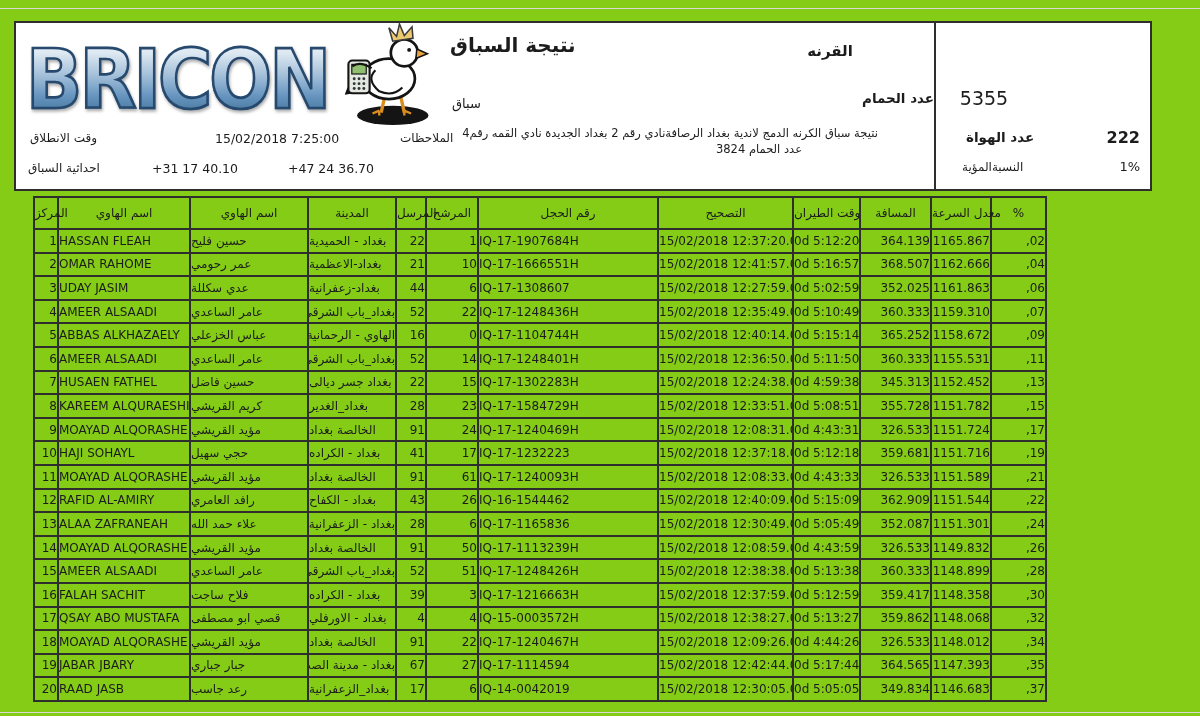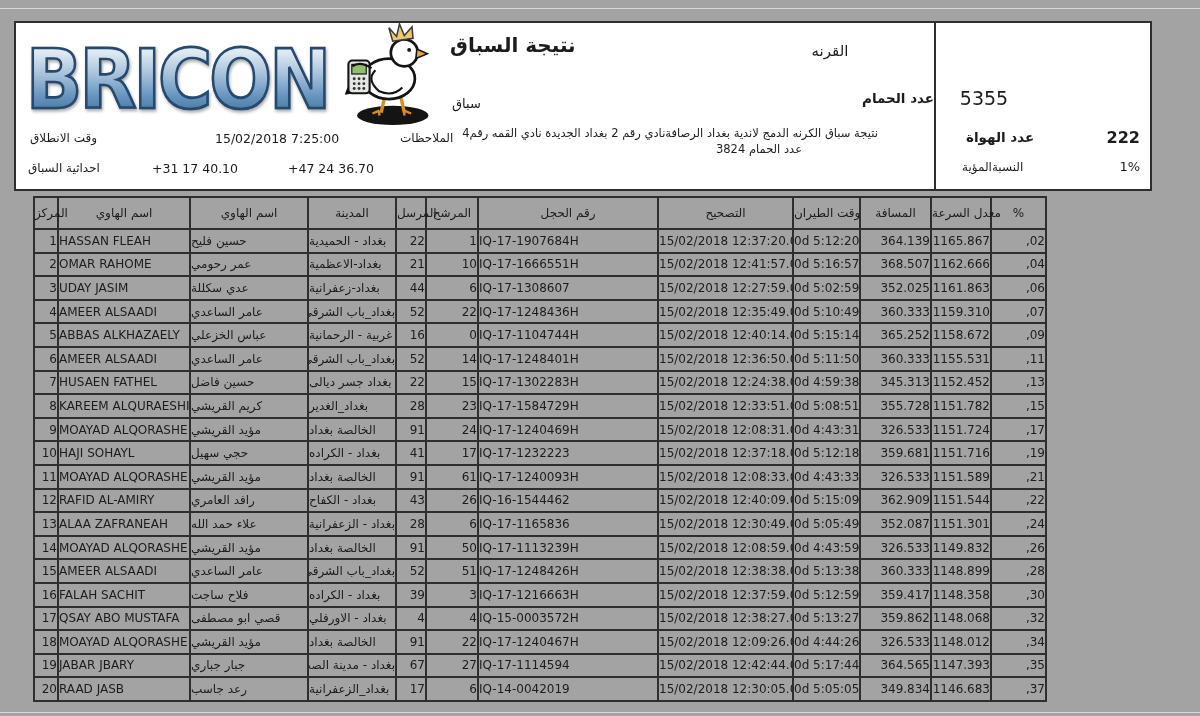--- a/index.html
+++ b/index.html
@@ -1,35 +1,35 @@
 <!DOCTYPE html>
 <html><head>
 <meta charset="utf-8">
 <style>
   html,body{margin:0;padding:0;background:#ffffff;}
-  .page{position:relative;width:1200px;height:716px;background:#a3a3a3;overflow:hidden;
+  .page{position:relative;width:1200px;height:716px;background:#84cc16;overflow:hidden;
         font-family:"DejaVu Sans","Liberation Sans",sans-serif;color:#1c1c1c;}
   .abs{position:absolute;}
   .hairline{position:absolute;left:0;width:1200px;height:1px;background:#d9d9d9;}
 
   
   .header-box{position:absolute;left:14px;top:21px;width:1134px;height:166px;
               border:2px solid #2e2e2e;background:#fff;}
   .panel-divider{position:absolute;left:934px;top:21px;width:2px;height:168px;background:#2e2e2e;}
 
   .bricon{font-weight:bold;font-size:74px;line-height:78px;letter-spacing:-3px;
           background:linear-gradient(180deg,#f2f6fa 0%,#dde8f2 20%,#a5c1da 45%,#6694bf 70%,#4a7aa0 88%,#9db7cc 100%);
           -webkit-background-clip:text;background-clip:text;color:transparent;
           -webkit-text-stroke:2.5px #27496d;
           filter:drop-shadow(1.5px 2.5px 1.5px rgba(70,70,70,.45));
           transform:scaleY(1.1);transform-origin:top left;}
 
   .report-title{font-size:20px;font-weight:bold;}
   .report-subtitle{font-size:13px;}
-  .race-name{font-size:15px;font-weight:normal;}
+  .race-name{font-size:15px;font-weight:bold;}
   .lbl-bold{font-size:13.5px;font-weight:bold;}
   .lbl{font-size:12px;}
   .big-count{font-size:19px;}
   .mid-count{font-size:16px;font-weight:bold;}
   .sm-count{font-size:13px;}
   .meta{font-size:12.5px;}
 
   .notes{position:absolute;left:420px;top:126px;width:500px;direction:rtl;
          font-size:11.5px;line-height:15.5px;}
   .notes .nline{text-align:center;white-space:nowrap;}
@@ -205,21 +205,21 @@
           <td class="al-l">15/02/2018 12:35:49.0s</td>
           <td class="al-l">0d 5:10:49</td>
           <td class="al-r">360.333</td>
           <td class="al-r">1159.310</td>
           <td class="al-r">,07</td>
         </tr>
         <tr>
           <td class="al-r">5</td>
           <td class="al-l">ABBAS ALKHAZAELY</td>
           <td class="ar">عباس الخزعلي</td>
-          <td class="ar">غربية - الرحمانية</td>
+          <td class="ar">الهاوي - الرحمانية</td>
           <td class="al-r">16</td>
           <td class="al-r">0</td>
           <td class="al-l">IQ-17-1104744H</td>
           <td class="al-l">15/02/2018 12:40:14.0s</td>
           <td class="al-l">0d 5:15:14</td>
           <td class="al-r">365.252</td>
           <td class="al-r">1158.672</td>
           <td class="al-r">,09</td>
         </tr>
         <tr>

